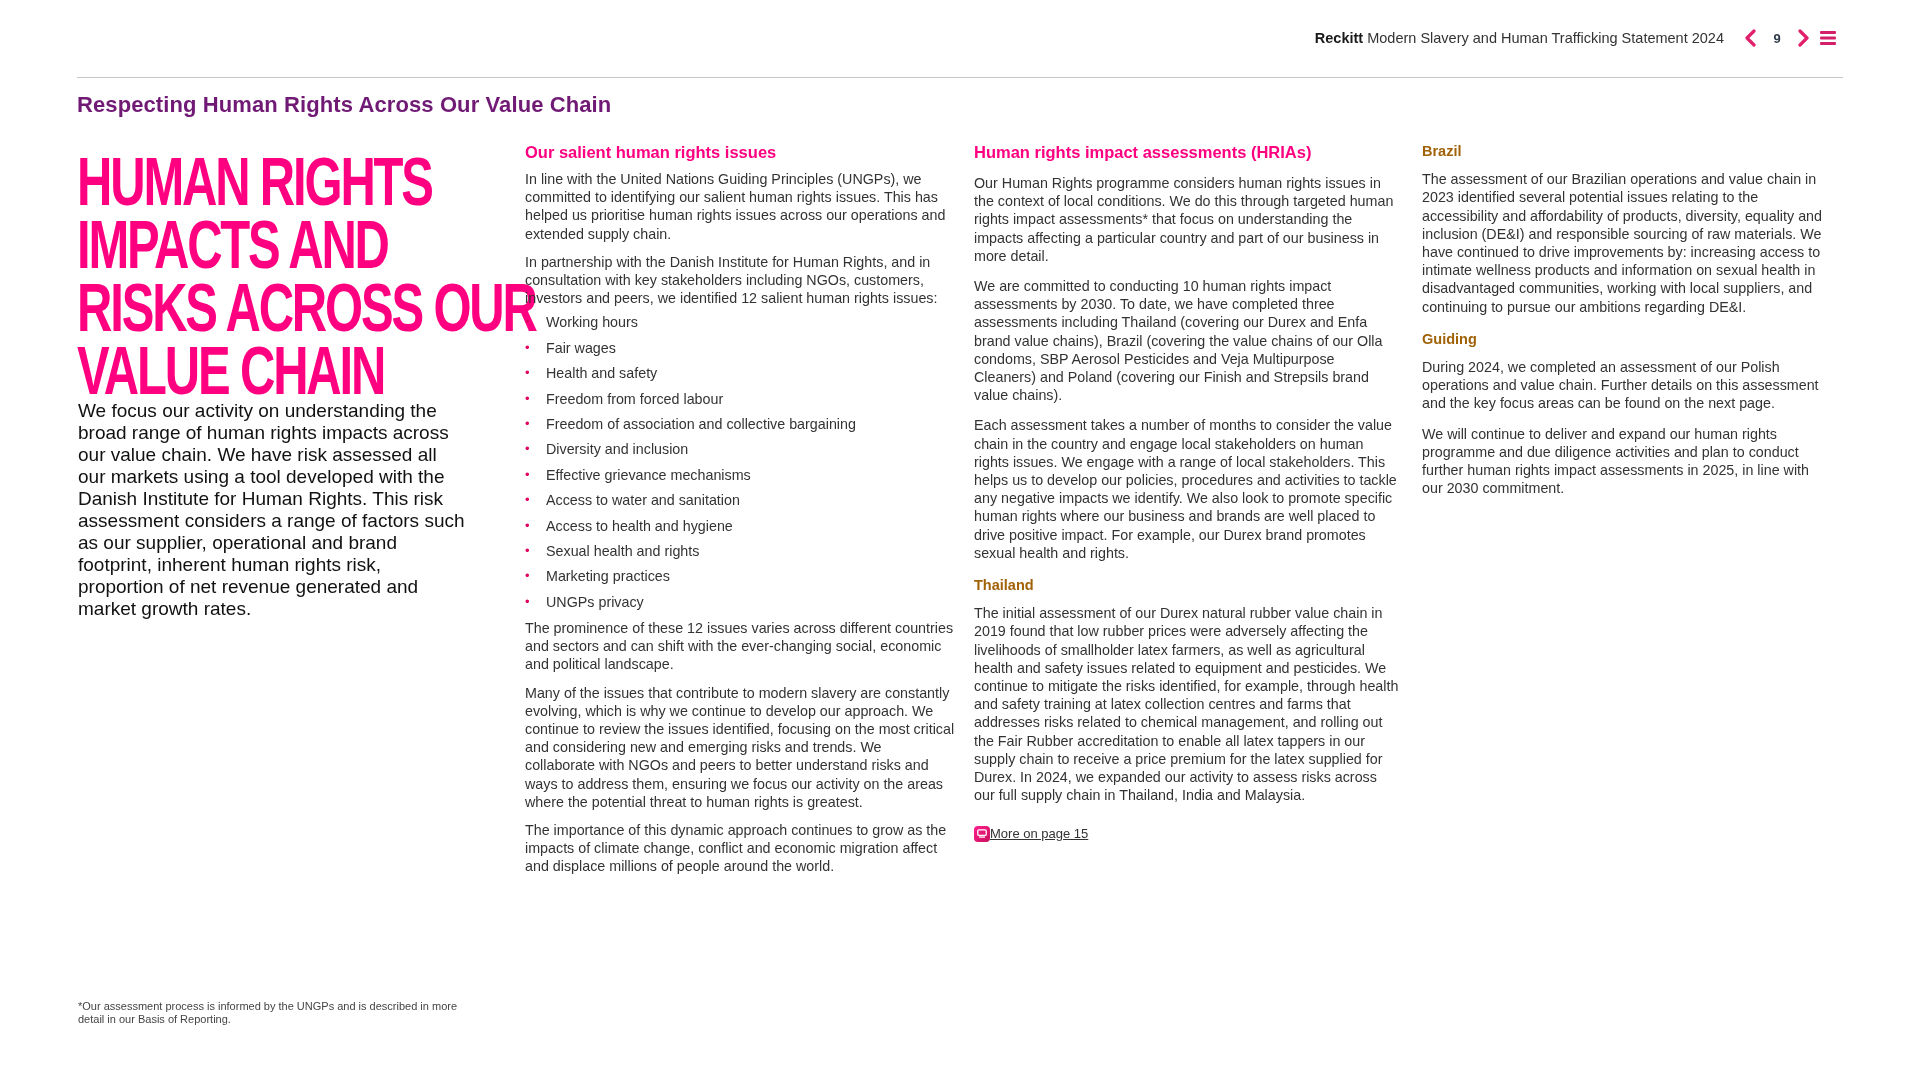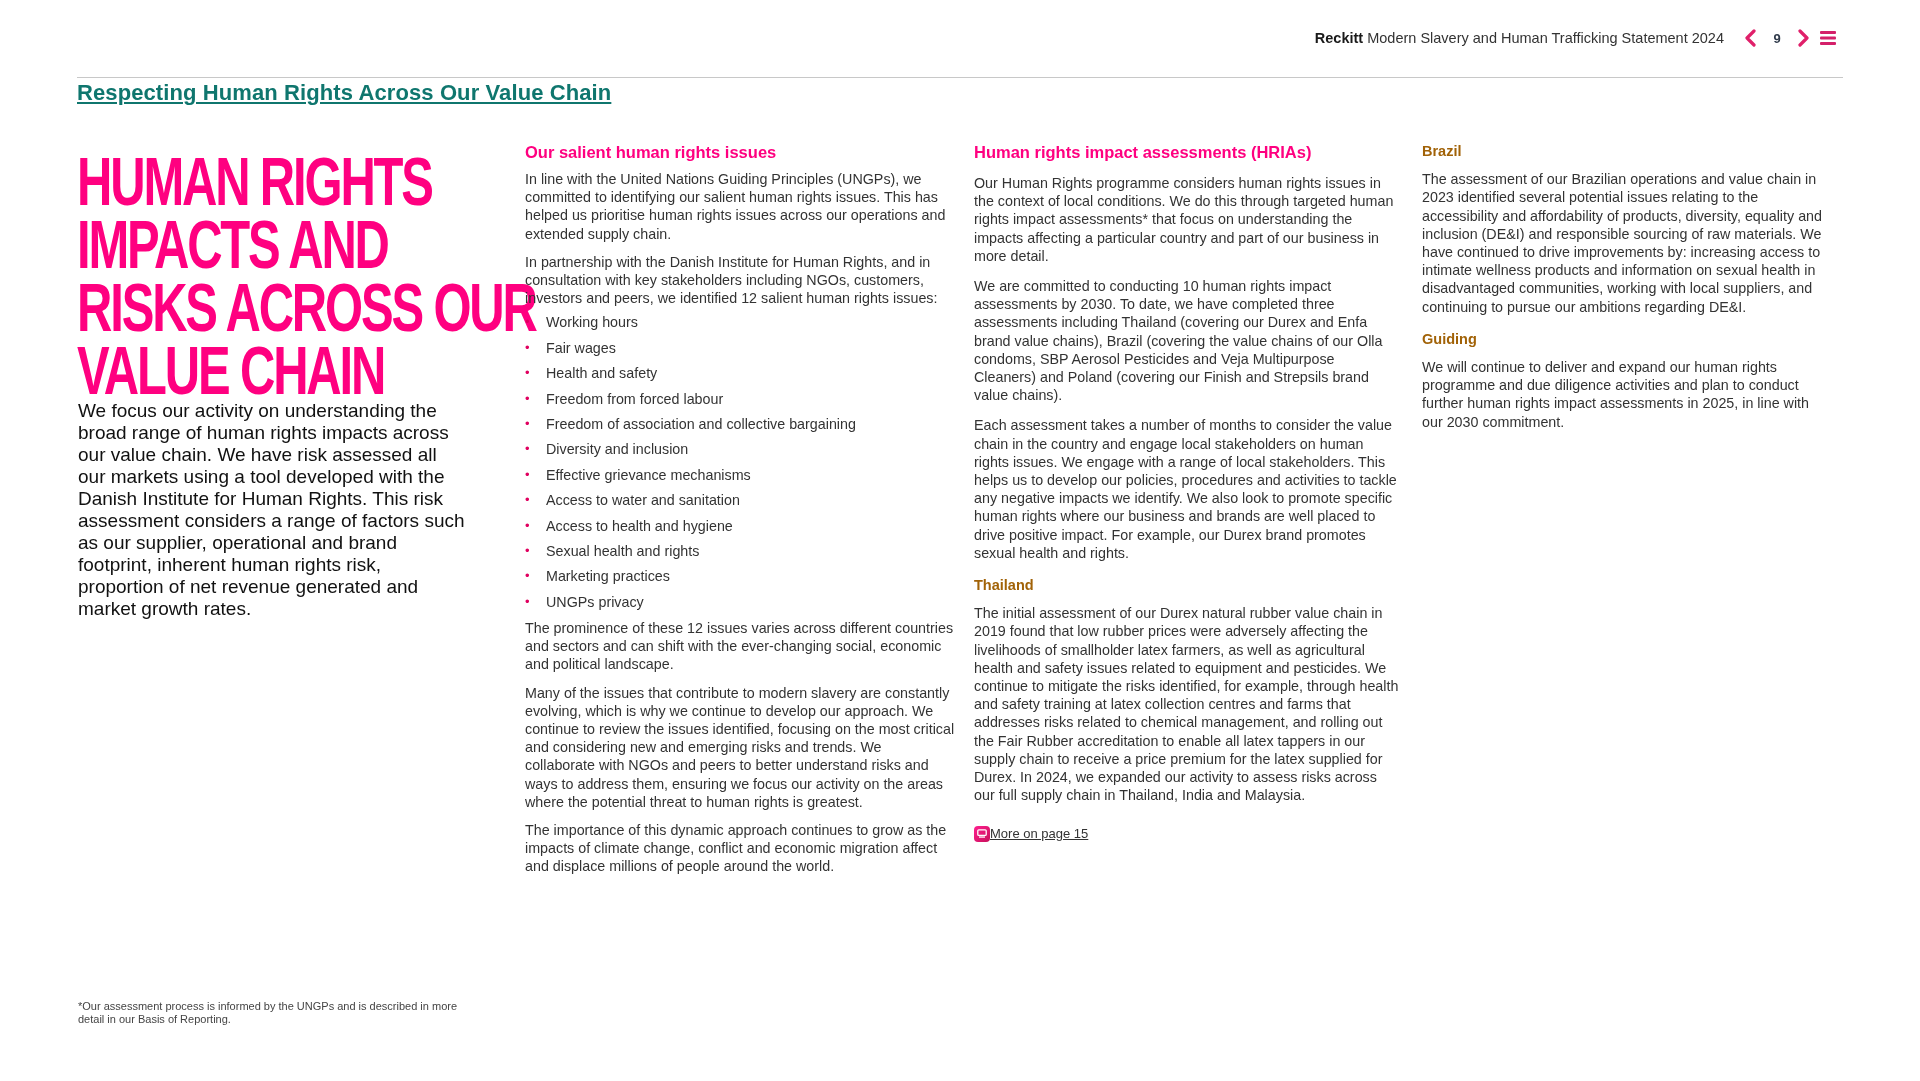--- a/index.html
+++ b/index.html
@@ -4,21 +4,21 @@
 <style>
   html, body { margin:0; padding:0; background:#ffffff; }
   body { width:1920px; height:1081px; position:relative; overflow:hidden;
          font-family:"Liberation Sans", "DejaVu Sans", sans-serif; color:#2b2b2b; }
   .topbar { position:absolute; top:26px; right:80px; height:24px; display:flex; align-items:center; }
   .brand { font-size:14.5px; color:#333; white-space:nowrap; }
   .brand b { color:#1a1a1a; font-weight:700; }
   .nav-btn { display:inline-flex; align-items:center; justify-content:center; width:24px; height:24px; cursor:pointer; }
   .pageno { font-size:13px; font-weight:700; color:#2f3a4a; width:30px; text-align:center; }
   .divider { position:absolute; left:77px; top:77px; width:1766px; height:1px; background:#c8c8c8; }
-  .section-title { position:absolute; left:77px; top:80px; font-size:22px; font-weight:700; color:#0f766e; letter-spacing:0.1px;text-decoration:underline; }
+  .section-title { position:absolute; left:77px; top:92px; font-size:22px; font-weight:700; color:#701a75; letter-spacing:0.1px; }
   .big-title { position:absolute; left:77px; top:150px; width:420px; color:#ff0080;
                font-family:"Liberation Sans", sans-serif; font-weight:700; font-size:68px; line-height:63px;
                text-transform:uppercase; letter-spacing:-3px; transform:scaleX(0.72); transform-origin:left top; white-space:nowrap; }
   .intro { position:absolute; left:78px; top:400px; width:390px; font-size:19px; line-height:22px; color:#111; }
   .col { position:absolute; top:142px; font-size:14.3px; line-height:18.2px; color:#333; }
   .col p { margin:0 0 10px 0; }
   .col h3.pink { margin:0 0 8px 0; font-size:16.5px; font-weight:700; color:#ff0080; line-height:20px; }
   .col h4 { margin:14px 0 10px 0; font-size:14.5px; font-weight:700; color:#a16207; }
   .col2 { left:525px; width:430px; }
   .col3 { left:974px; width:425px; }
@@ -110,16 +110,17 @@
         </svg>
     </span>
     <span>More on page 15</span>
   </div>
 </div>
 
 <div class="col col4">
   <h4 style="margin-top:0">Brazil</h4>
   <p>The assessment of our Brazilian operations and value chain in 2023 identified several potential issues relating to the accessibility and affordability of products, diversity, equality and inclusion (DE&amp;I) and responsible sourcing of raw materials. We have continued to drive improvements by: increasing access to intimate wellness products and information on sexual health in disadvantaged communities, working with local suppliers, and continuing to pursue our ambitions regarding DE&amp;I.</p>
   <h4>Guiding</h4>
+  <p style="margin-bottom:12px">During 2024, we completed an assessment of our Polish operations and value chain. Further details on this assessment and the key focus areas can be found on the next page.</p>
   <p>We will continue to deliver and expand our human rights programme and due diligence activities and plan to conduct further human rights impact assessments in 2025, in line with our 2030 commitment.</p>
 </div>
 
 <div class="footnote">*Our assessment process is informed by the UNGPs and is described in more detail in our Basis of Reporting.</div>
 
 </body></html>

